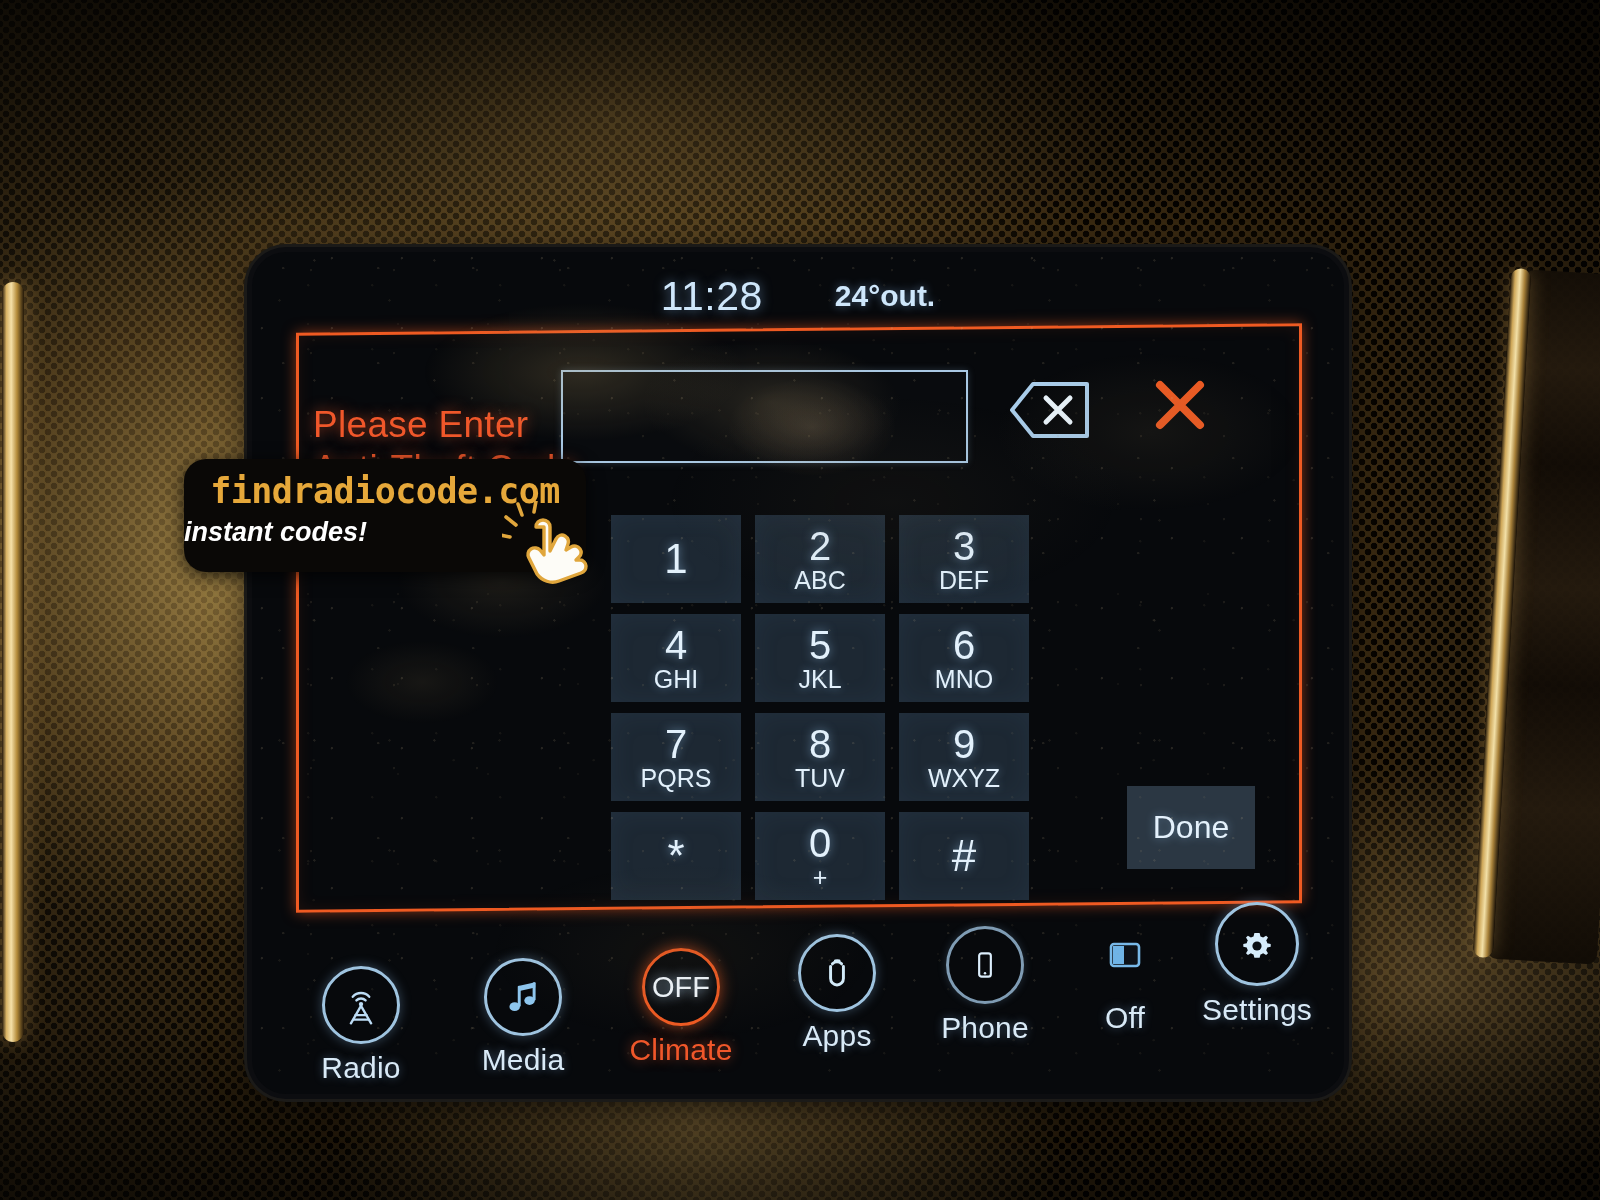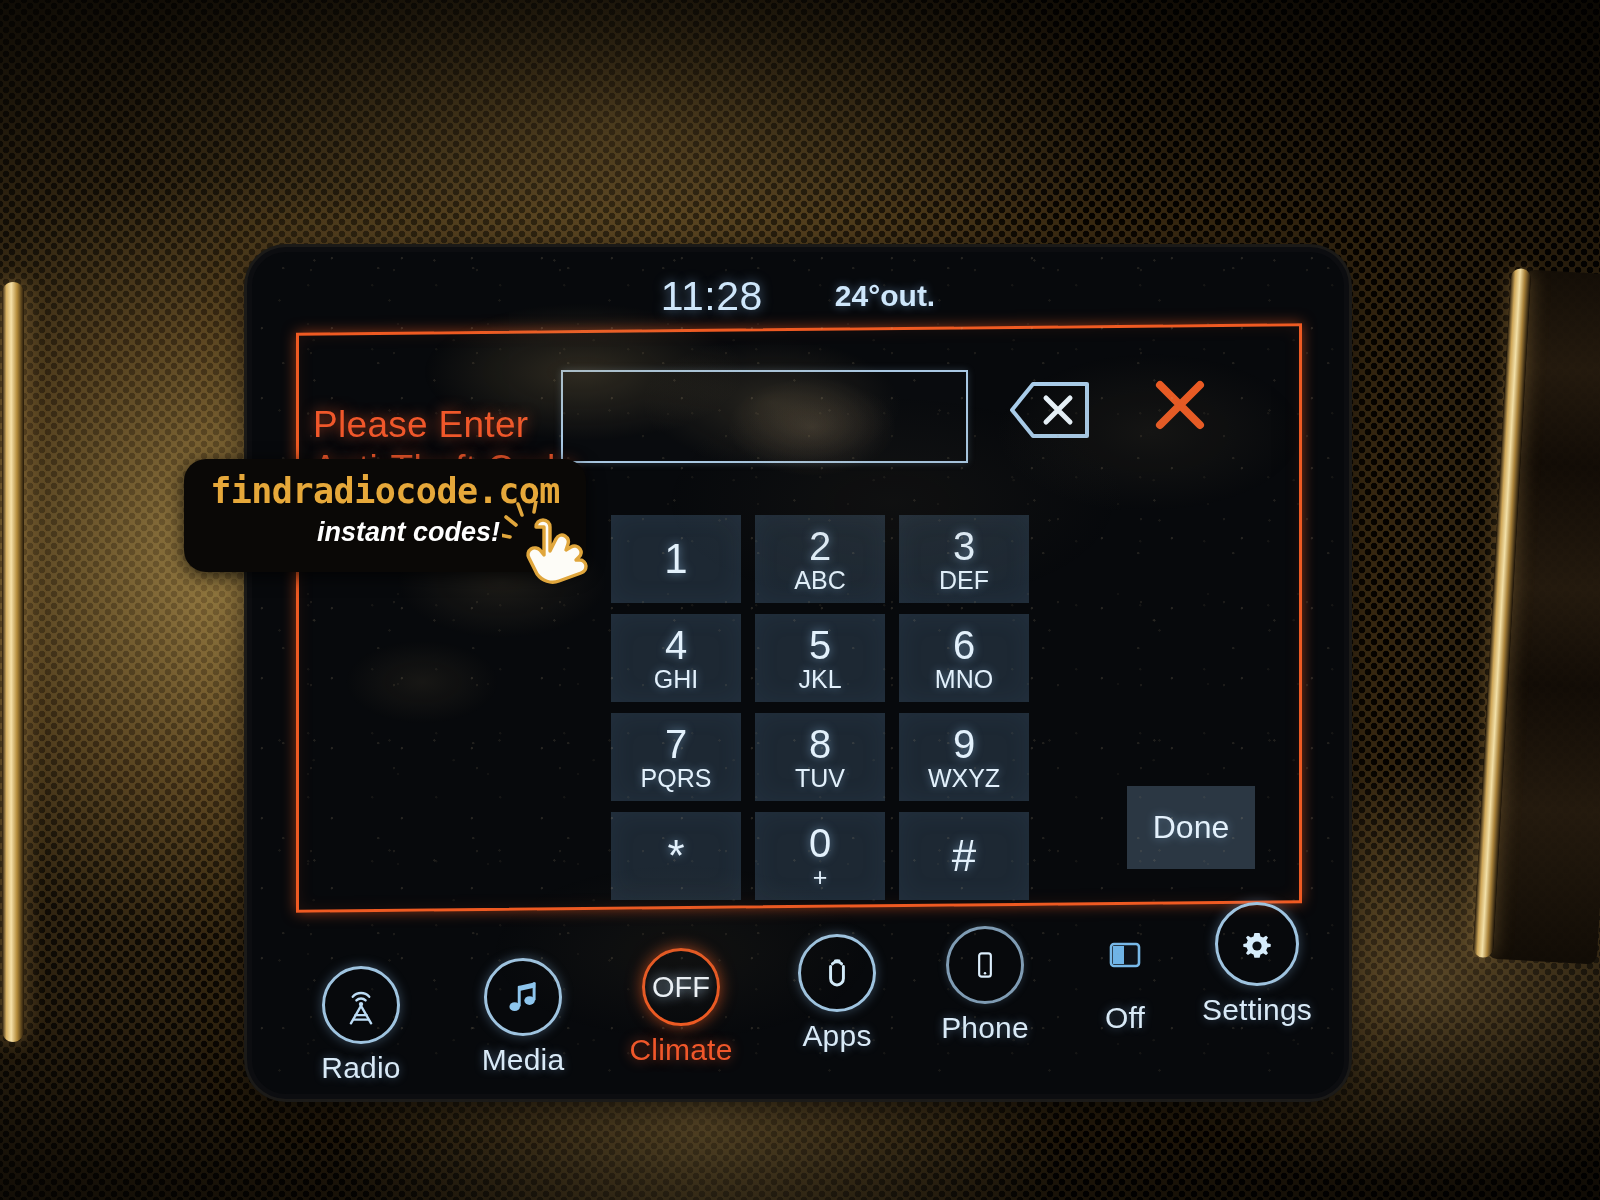--- a/index.html
+++ b/index.html
@@ -239,21 +239,21 @@
   #wm-url {
     position: absolute; left: 0; right: 0; top: 12px;
     text-align: center;
     font-family: "DejaVu Sans Mono", monospace;
     font-size: 35px; font-weight: 700;
     color: #e6a83a;
     letter-spacing: -0.5px;
   }
   #wm-sub {
     position: absolute; left: 0; right: 0; top: 58px;
-    text-align: right;
+    text-align: left;
     font-size: 27px; font-style: italic; font-weight: 700;
     color: #ffffff;
     padding-right: 86px;
   }
   #wm-hand {
     position: absolute; left: 318px; top: 42px; width: 100px; height: 92px;
   }
 </style>
 </head>
 <body>

